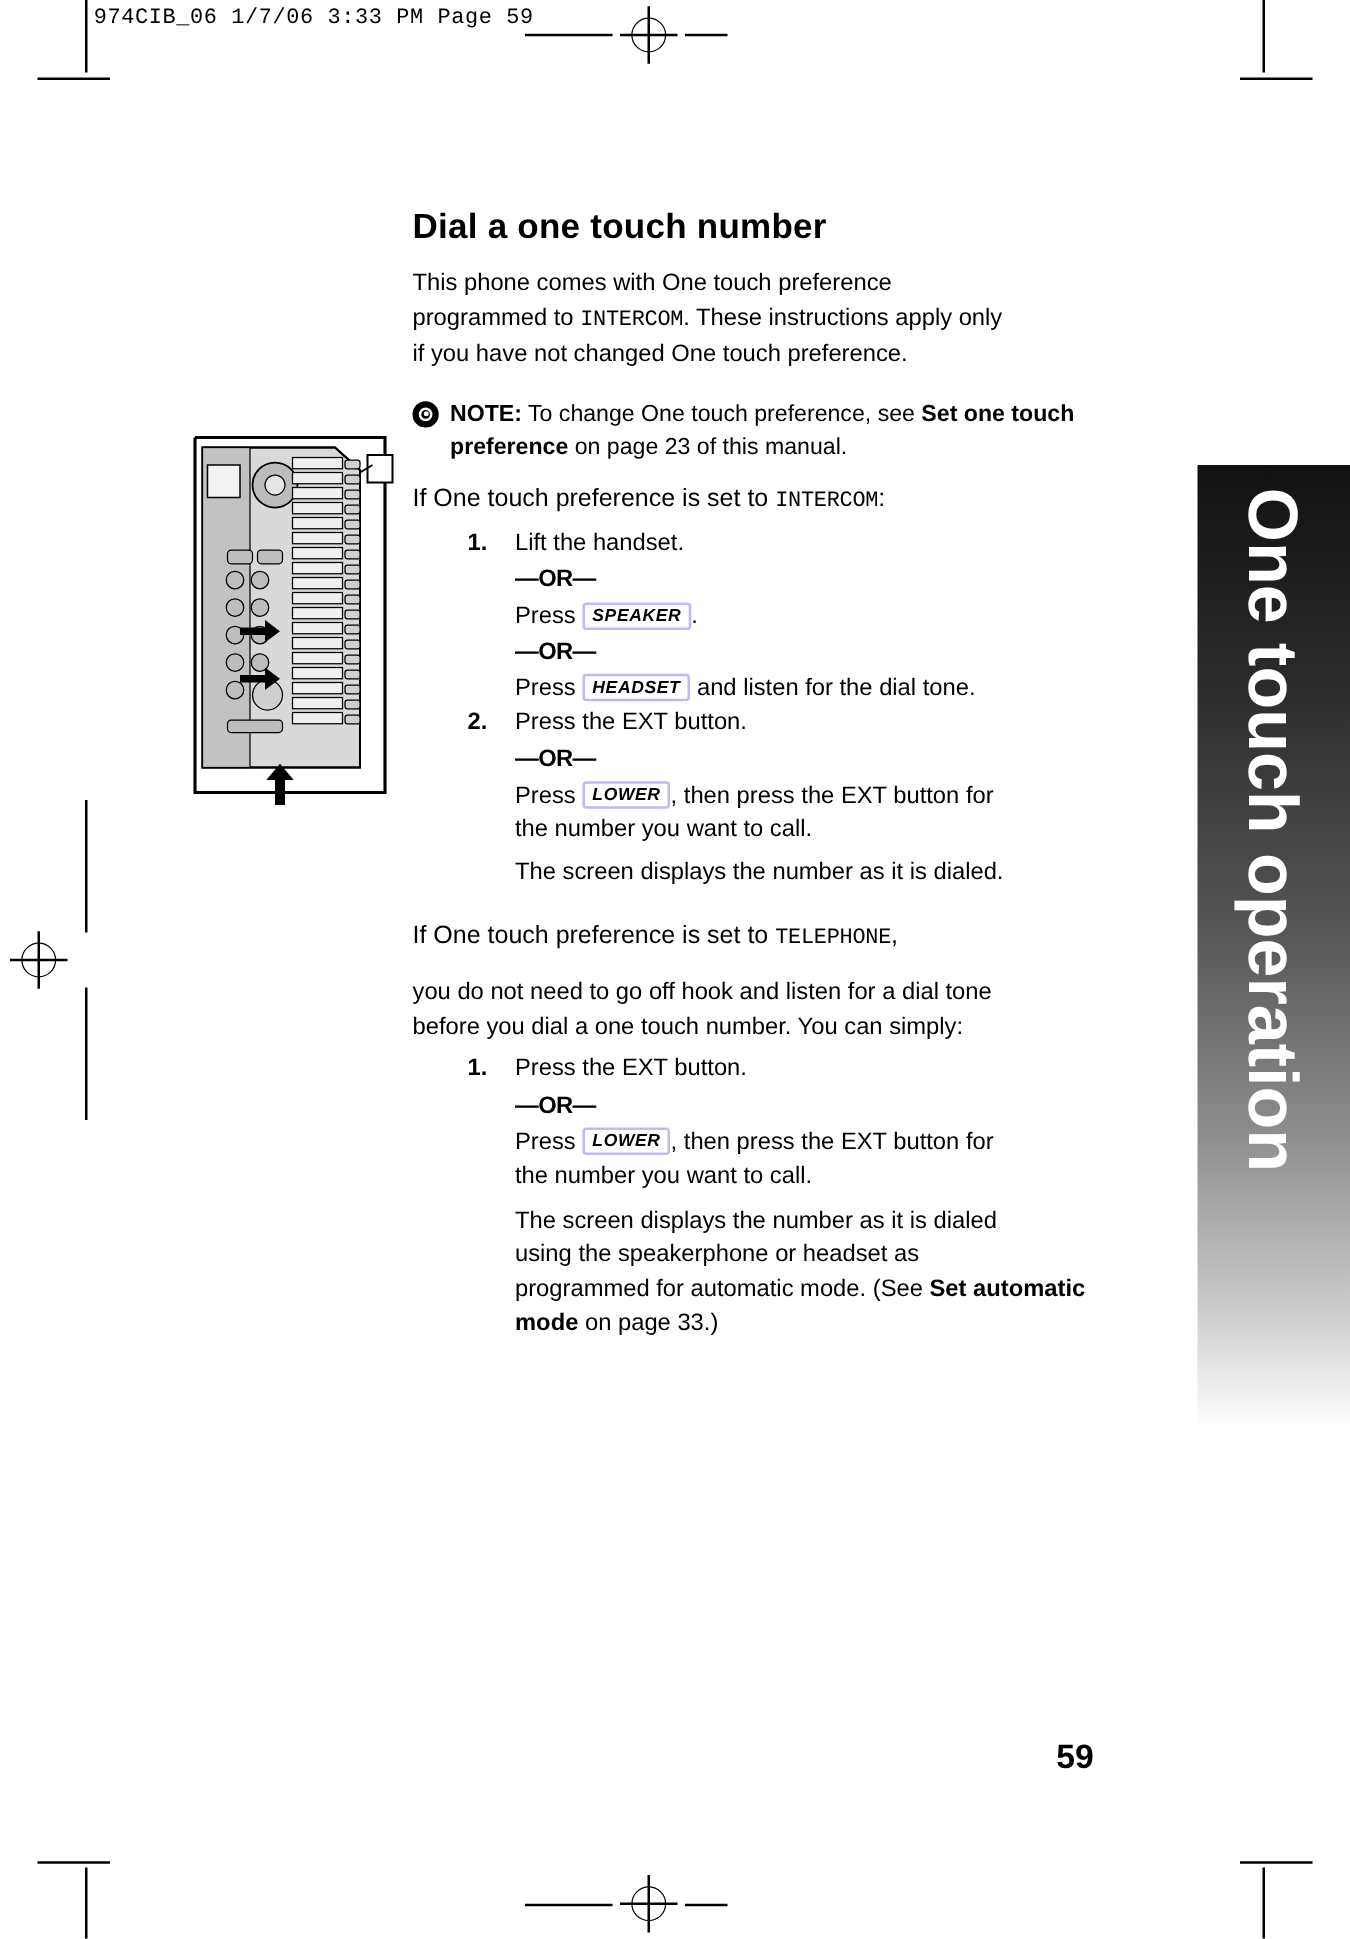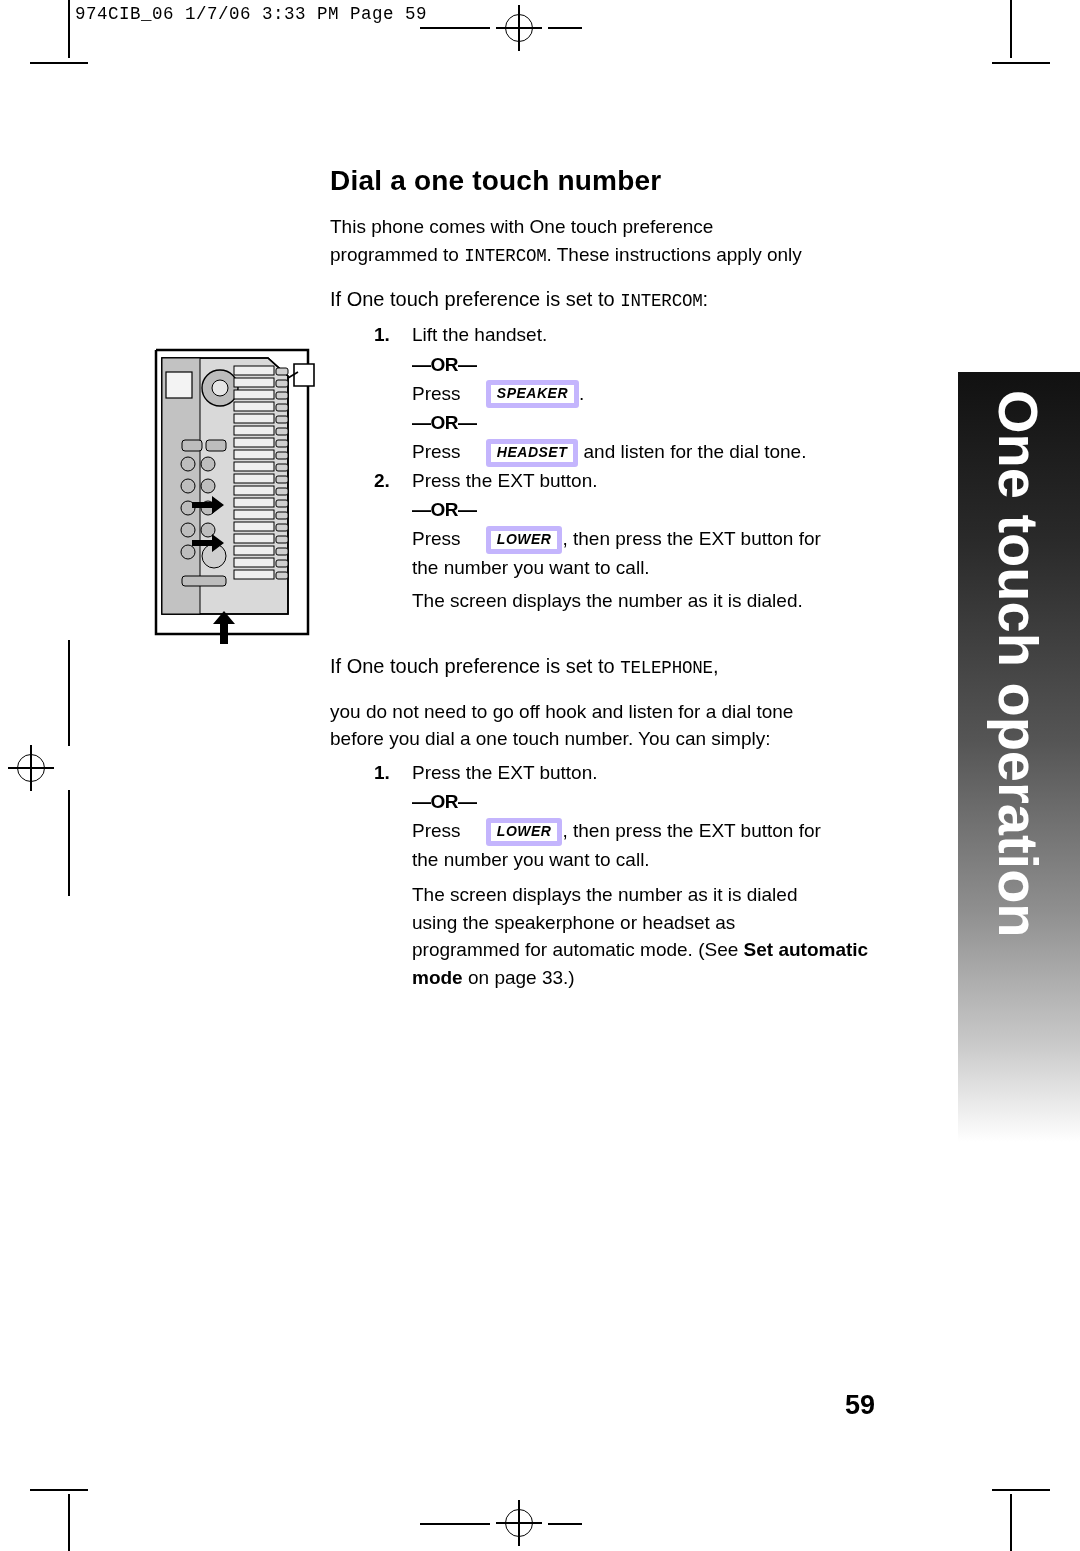--- a/index.html
+++ b/index.html
@@ -31,21 +31,21 @@
 
   h2.sub{font-size:20px;font-weight:normal;margin:16px 0 6px 0;line-height:27px;}
 
   ol.steps{list-style:none;margin:0;padding:0;}
   ol.steps li{position:relative;padding-left:82px;font-size:19px;line-height:27.5px;margin-bottom:1px;}
   ol.steps li .num{position:absolute;left:44px;top:0;font-weight:bold;}
   .or{padding-left:82px;font-weight:bold;font-size:19px;line-height:30px;letter-spacing:-0.5px;}
   .ind{padding-left:82px;font-size:19px;line-height:27.5px;}
   .ind2{padding-left:82px;font-size:19px;line-height:27.5px;}
 
-  .key{display:inline-block;border:5px solid #c4b5fd;border-radius:3px;padding:0px 6px 1px 6px;font-family:"Liberation Sans",sans-serif;font-style:italic;font-weight:bold;font-size:14px;letter-spacing:0.5px;line-height:17px;vertical-align:1.5px;margin-left:20px;}
+  .key{display:inline-block;border:2px solid #c4b5fd;border-radius:3px;padding:0px 6px 1px 6px;font-family:"Liberation Sans",sans-serif;font-style:italic;font-weight:bold;font-size:14px;letter-spacing:0.5px;line-height:17px;vertical-align:1.5px;}
 
   
   .tab{position:absolute;right:0px;top:372px;width:122px;height:770px;}
   .tab .grad{position:absolute;inset:0;background:linear-gradient(to bottom,#111 0%,#2a2a2a 22%,#555 48%,#8f8f8f 70%,#c8c8c8 87%,#ffffff 100%);}
   .tab .txt{position:absolute;left:0;top:0;width:770px;height:122px;transform-origin:0 0;transform:rotate(90deg) translate(0,-122px);
             color:#fff;font-weight:bold;font-size:56px;letter-spacing:0px;display:flex;align-items:center;justify-content:flex-start;padding-left:18px;box-sizing:border-box;}
 
   
   .phone{position:absolute;left:148px;top:344px;width:170px;height:310px;}
 
@@ -187,22 +187,27 @@
   </svg>
 </div>
 
 <div class="content">
 
   <h1 class="title">Dial a one touch number</h1>
 
   <p class="body">
     <span>This phone comes with One touch preference</span><br>
     <span>programmed to </span><span class="mono">INTERCOM</span><span>. These instructions apply only</span><br>
+    <span>if you have not changed One touch preference.</span>
   </p>
 
+  <div class="note">
+    <span class="bullet"></span>
+    <p><span class="b">NOTE:</span> <span>To change One touch preference,  see </span><span class="b">Set one touch preference</span><span> on page 23 of this manual.</span></p>
+  </div>
 
   <h2 class="sub">
     <span>If One touch preference is set to </span><span class="mono">INTERCOM</span><span>:</span>
   </h2>
 
   <ol class="steps">
     <li><span class="num">1.</span><span>Lift the handset.</span></li>
   </ol>
   <div class="or">—OR—</div>
   <div class="ind">
@@ -219,21 +224,21 @@
     <li><span class="num">2.</span><span>Press the EXT button.</span></li>
   </ol>
   <div class="or">—OR—</div>
   <div class="ind">
     <span>Press</span>
     <span class="key">LOWER</span><span>, then press the EXT button for</span><br>
     <span>the number you want to call.</span>
   </div>
   <div class="ind" style="margin-top:6px;">The screen displays the number as it is dialed.</div>
 
-  <h2 class="sub" style="margin-top:38px;">
+  <h2 class="sub" style="margin-top:24px;">
     <span>If One touch preference is set to </span><span class="mono">TELEPHONE</span><span>,</span>
   </h2>
 
   <p class="body">
     <span>you do not need to go off hook and listen for a dial tone</span><br>
     <span>before you dial a one touch number. You can simply:</span>
   </p>
 
   <ol class="steps">
     <li><span class="num">1.</span><span>Press the EXT button.</span></li>

